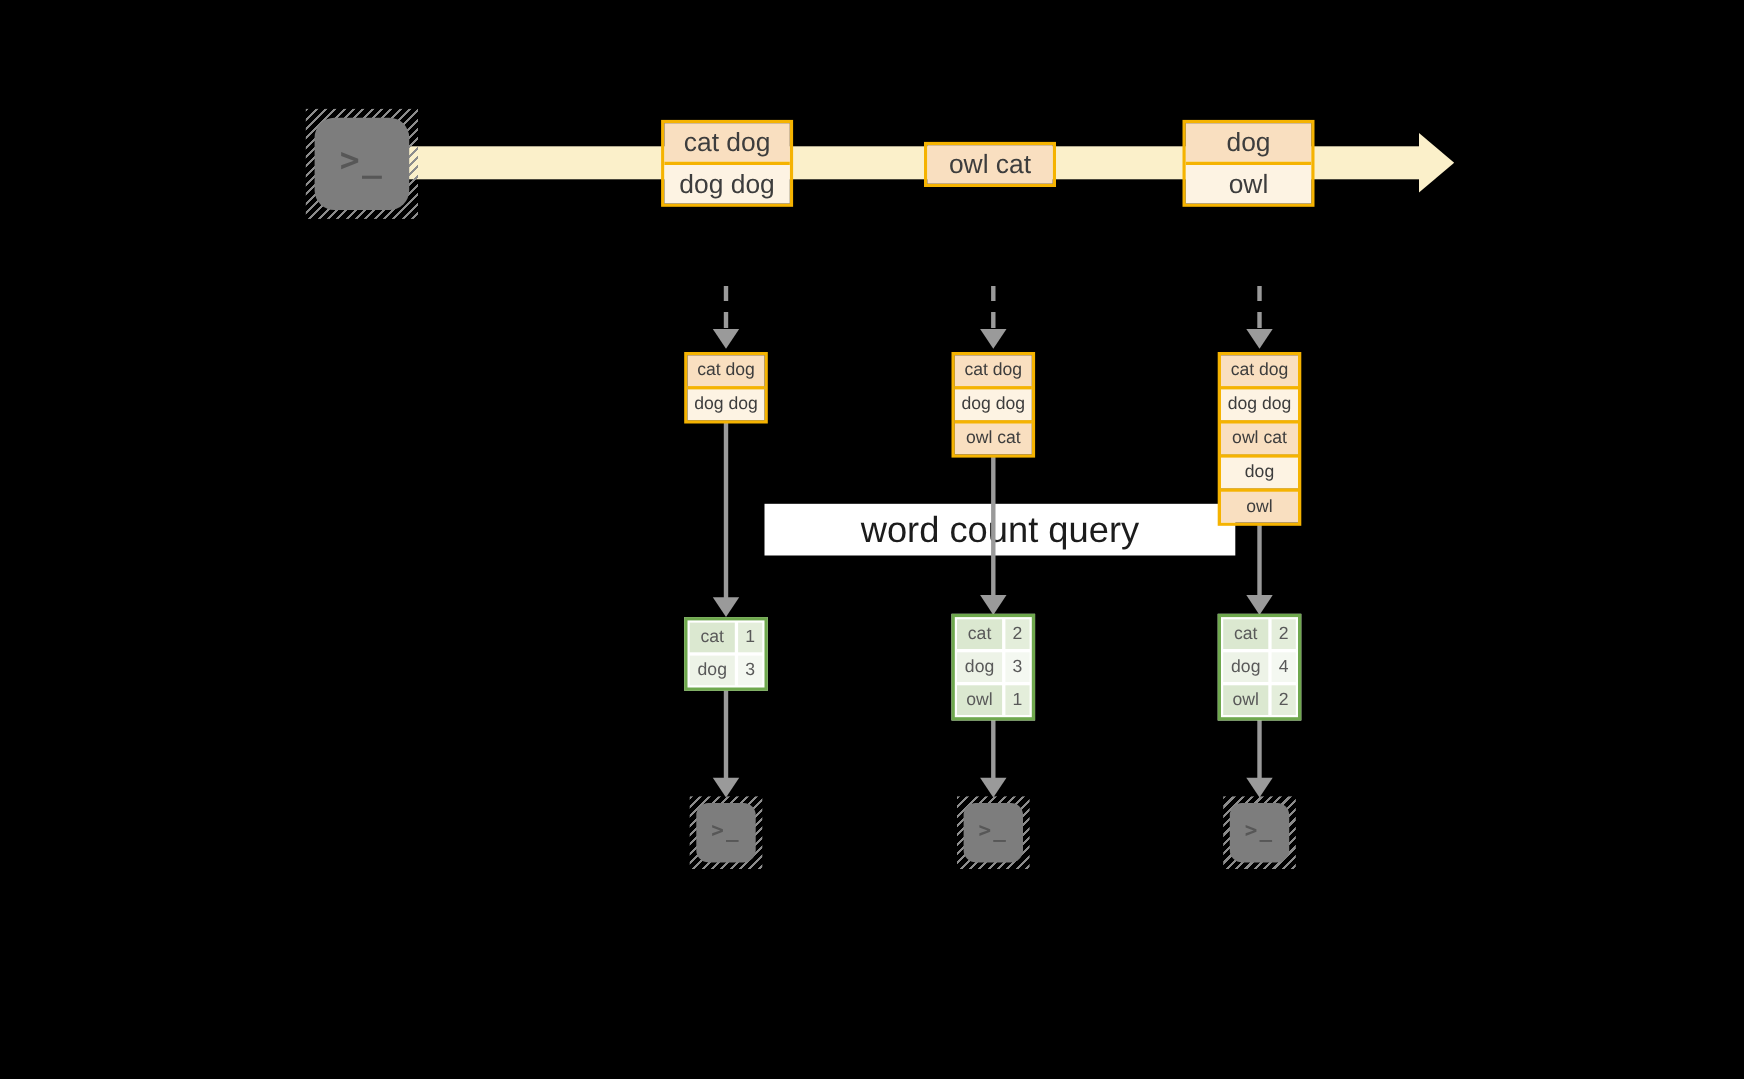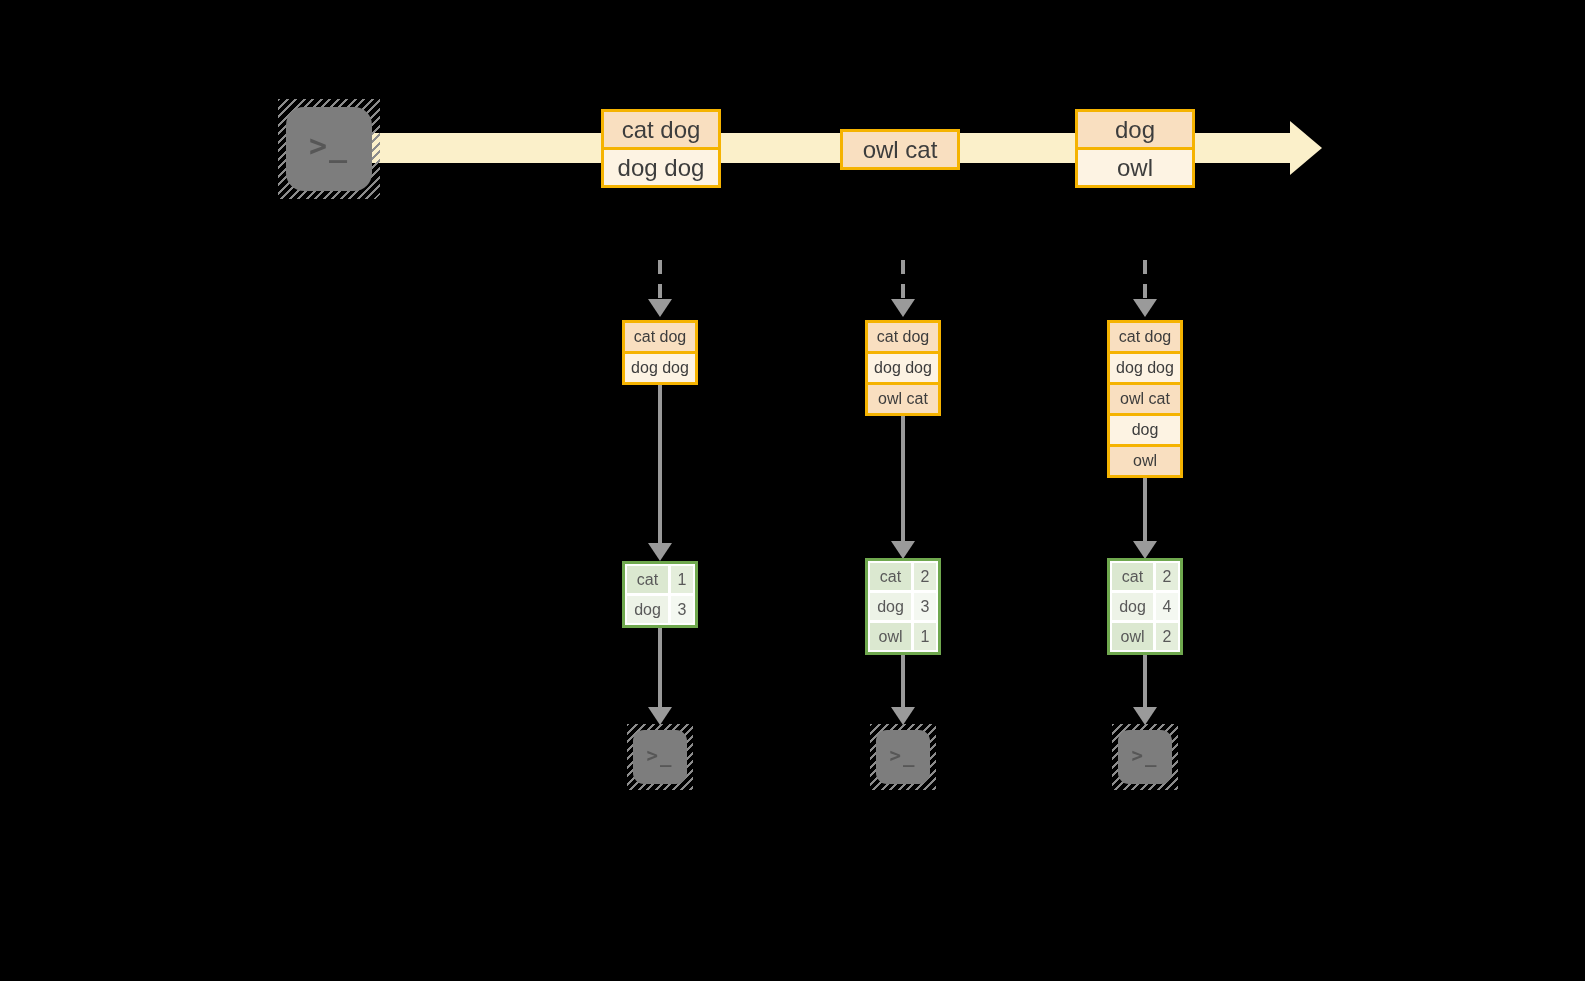--- a/index.html
+++ b/index.html
@@ -105,20 +105,21 @@
     <div class="srow">owl cat</div>
   </div>
   <div class="stack" style="left:1107px;top:320px;">
     <div class="srow">cat dog</div>
     <div class="srow">dog dog</div>
     <div class="srow">owl cat</div>
     <div class="srow">dog</div>
     <div class="srow">owl</div>
   </div>
 
+  <div class="banner">word count query</div>
 
   <div class="vline" style="left:658px;top:384px;height:160px;"></div>
   <div class="vhead" style="left:648px;top:543px;"></div>
   <div class="vline" style="left:901px;top:415px;height:127px;"></div>
   <div class="vhead" style="left:891px;top:541px;"></div>
   <div class="vline" style="left:1143px;top:477px;height:65px;"></div>
   <div class="vhead" style="left:1133px;top:541px;"></div>
 
   <div class="gtable" style="left:622px;top:561px;">
     <div class="grow">

